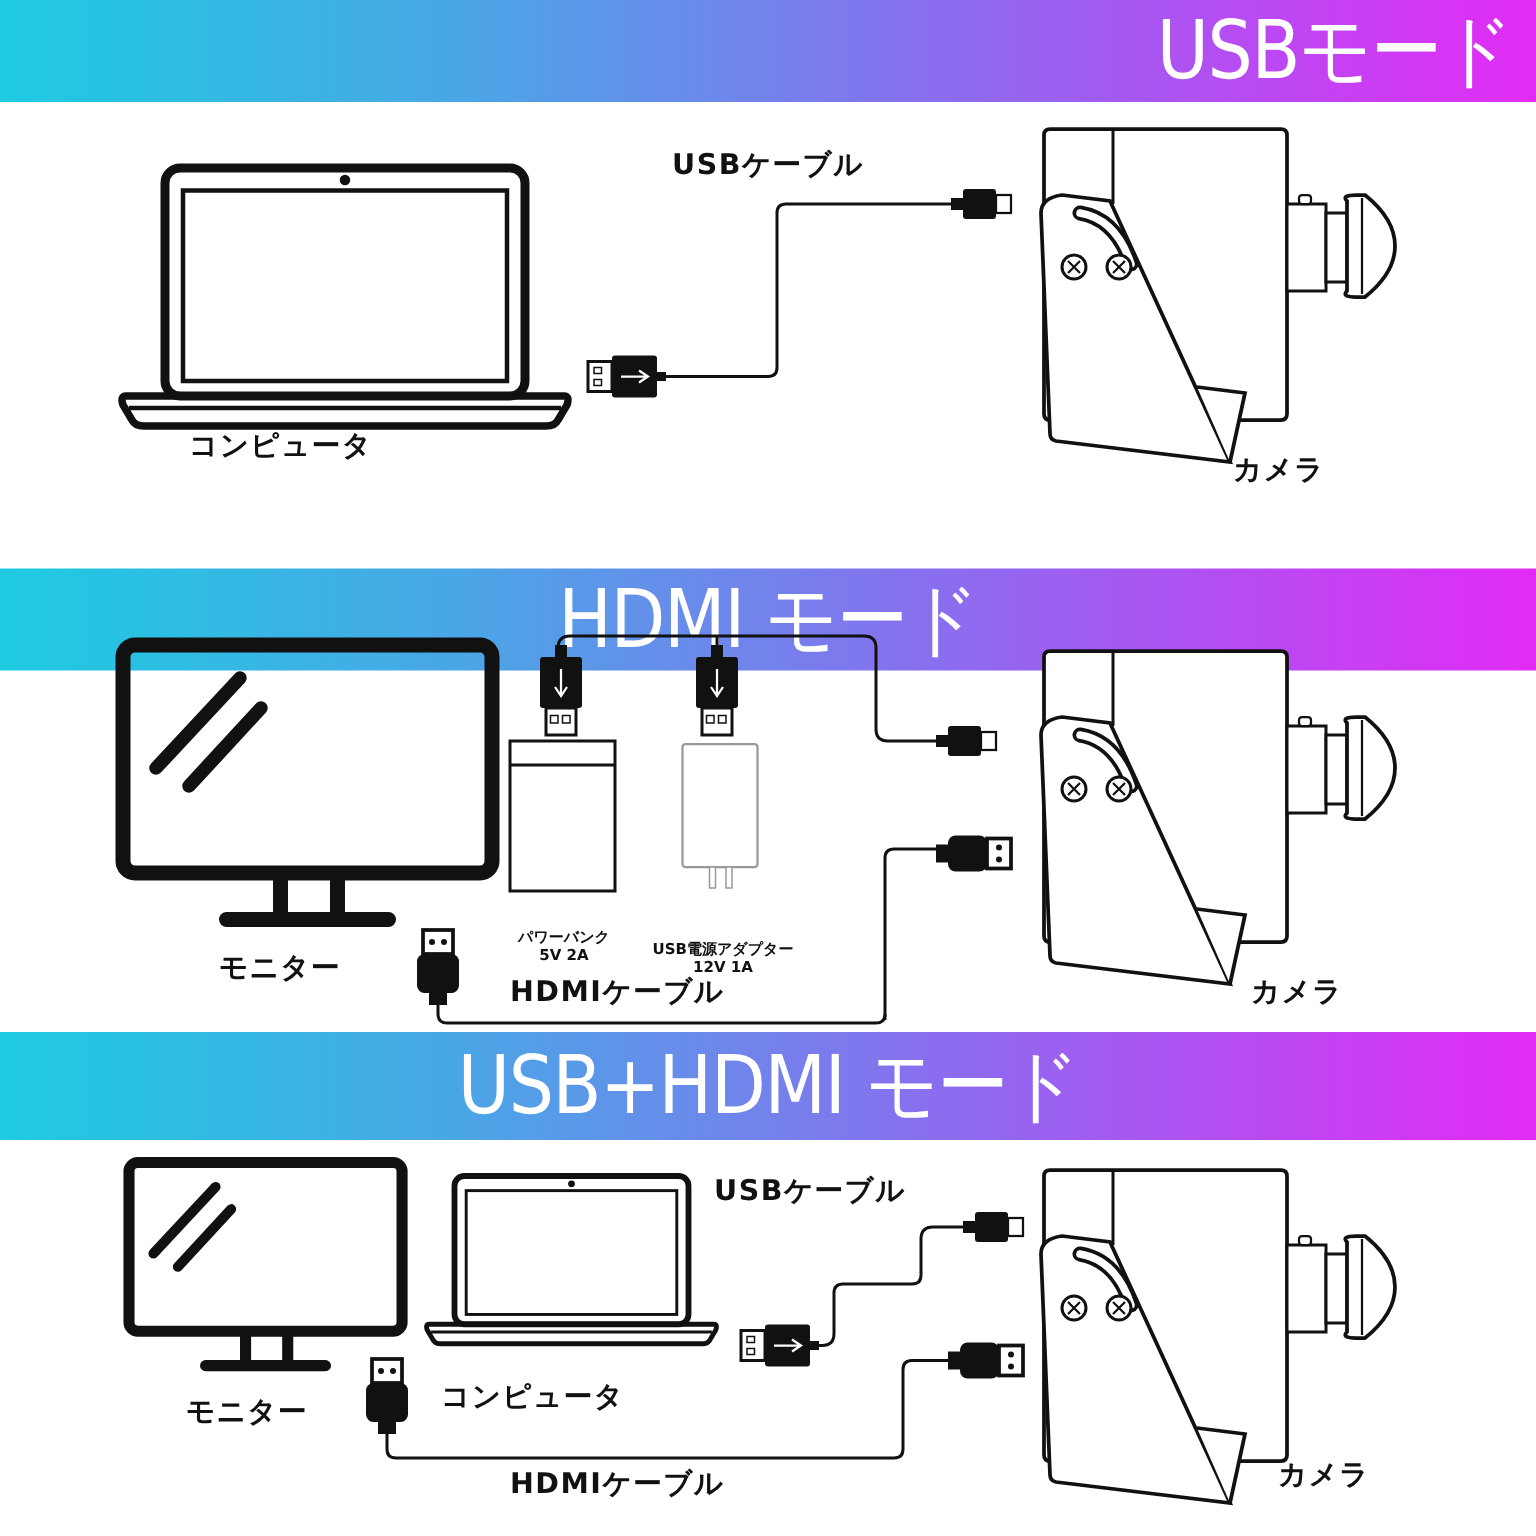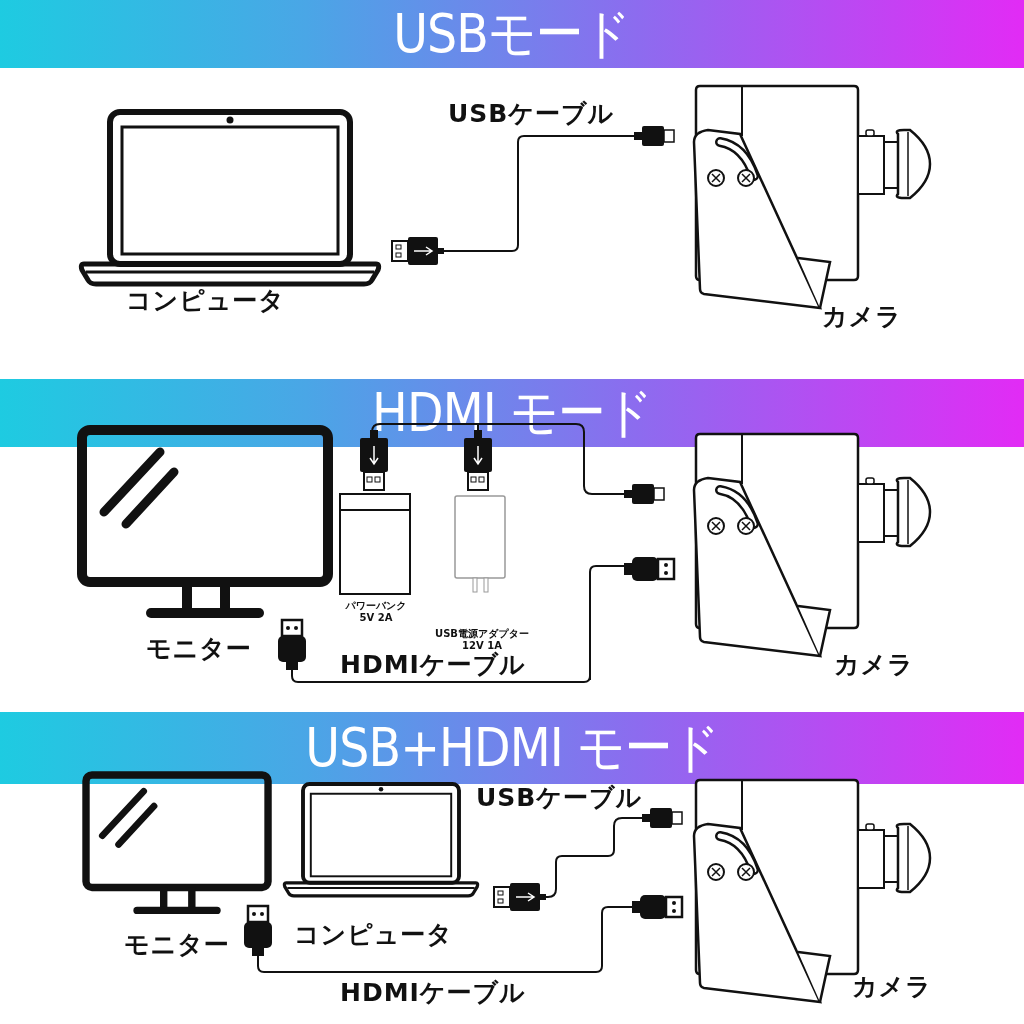--- a/index.html
+++ b/index.html
@@ -1,32 +1,32 @@
 <!DOCTYPE html>
 <html><head>
 <meta charset="utf-8">
 <style>
   html,body{margin:0;padding:0;background:#fff;}
   body{width:1024px;height:1024px;position:relative;overflow:hidden;font-family:"DejaVu Sans","Liberation Sans",sans-serif;color:#111;}
   .band{position:absolute;left:0;width:1024px;background:linear-gradient(90deg,#1ecbe1 0%,#4aa6e6 30%,#8c6cef 62%,#e22bf5 100%);display:flex;align-items:center;justify-content:center;}
   .band span{color:#fff;font-family:"DejaVu Sans",sans-serif;font-size:54px;letter-spacing:-1px;transform:scaleX(0.88);}
-  .lbl{position:absolute;font-size:25px;font-weight:bold;white-space:nowrap;letter-spacing:1px;}
+  .lbl{position:absolute;font-size:19px;font-weight:bold;white-space:nowrap;letter-spacing:1px;}
   .small{position:absolute;font-size:10px;font-weight:bold;text-align:center;line-height:12px;white-space:nowrap;}
   svg{position:absolute;left:0;top:0;}
 </style>
 </head>
 <body>
 
-<div class="band" style="top:0;height:68px;">
+<div class="band" style="top:0;height:68px;justify-content:flex-end;">
     <span>USBモード</span>
   </div>
 <div class="band" style="top:343px;height:68px;margin-top:36px;">
     <span>HDMI モード</span>
   </div>
-<div class="band" style="top:688px;height:72px;margin-top:24px;">
+<div class="band" style="top:688px;height:72px;">
     <span>USB+HDMI モード</span>
   </div>
 
 <svg width="1024" height="1024" viewBox="0 0 1024 1024">
   <defs>
 
     <g id="laptop">
       <rect x="0" y="0" width="240" height="152" rx="10" fill="none" stroke="#111" stroke-width="6"></rect>
       <rect x="12" y="15" width="216" height="127" fill="none" stroke="#111" stroke-width="3"></rect>
       <circle cx="120" cy="8" r="3.5" fill="#111"></circle>
@@ -150,21 +150,21 @@
     <use href="#hdmiV" x="244" y="906"></use>
     <use href="#camera" x="694" y="780"></use>
   </g>
 </svg>
 
 <div class="lbl" style="left:126px;top:284px;">コンピュータ</div>
 <div class="lbl" style="left:448px;top:97px;">USBケーブル</div>
 <div class="lbl" style="left:822px;top:300px;">カメラ</div>
 
 <div class="lbl" style="left:146px;top:632px;">モニター</div>
-<div class="small" style="left:338px;top:600px;width:76px;">
+<div class="small" style="left:338px;top:620px;width:76px;">
   <div>パワーバンク</div>
   <div>5V 2A</div>
 </div>
 <div class="small" style="left:424px;top:600px;width:116px;margin-top:28px;">
   <div>USB電源アダプター</div>
   <div>12V 1A</div>
 </div>
 <div class="lbl" style="left:340px;top:648px;">HDMIケーブル</div>
 <div class="lbl" style="left:834px;top:648px;">カメラ</div>
 

